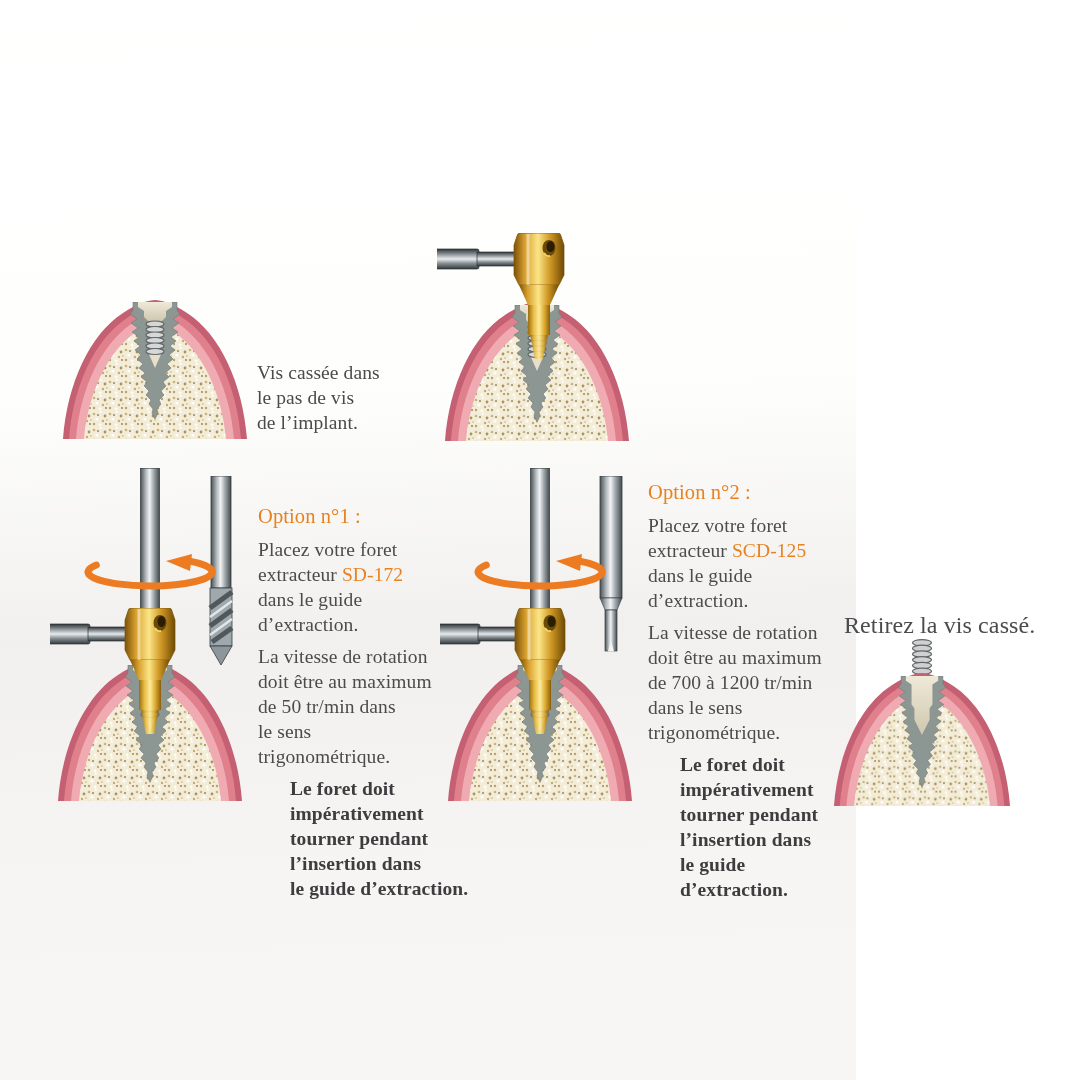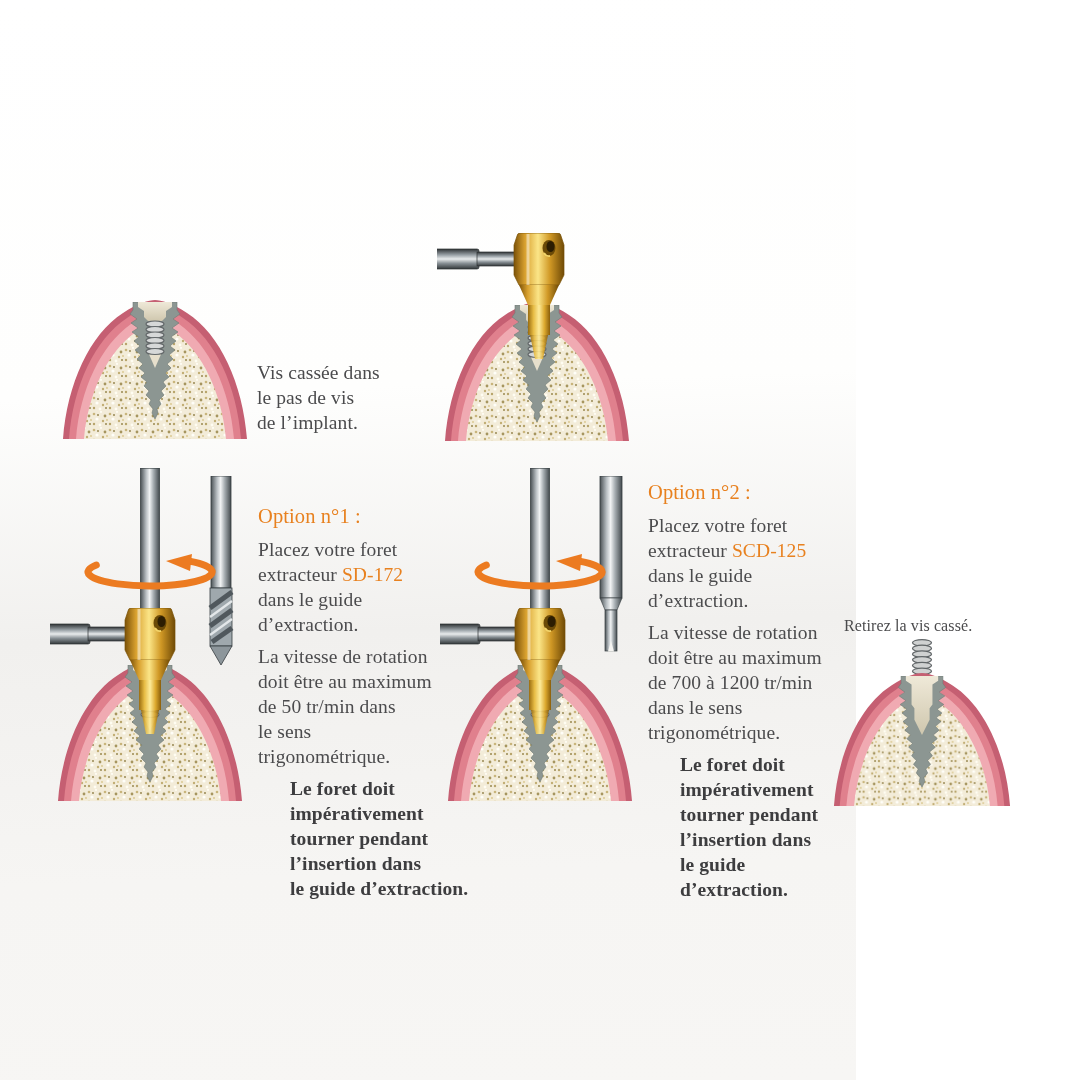--- a/index.html
+++ b/index.html
@@ -6,21 +6,21 @@
   body{width:1080px;height:1080px;overflow:hidden;
        font-family:"Liberation Serif","DejaVu Serif",serif;}
   .canvas{position:relative;width:856px;height:1080px;
      background:linear-gradient(178deg,#ffffff 0%,#fefefd 36%,#f1f0ee 58%,#f6f5f3 80%,#f7f6f4 100%);}
   .fig{position:absolute;}
   .cap{position:absolute;font-size:19.5px;line-height:25px;color:#4b4b4d;letter-spacing:.1px;}
   .cap .orange{color:#E8811F;}
   .opt-h{font-size:20.5px;color:#E8811F;margin:0 0 8px 0;}
   .para{margin:0 0 7px 0;}
   .bold{font-weight:bold;color:#3d3d3f;margin-left:32px;}
-  .single{white-space:nowrap;font-size:16px;}
+  .single{white-space:nowrap;font-size:24px;}
 </style>
 </head>
 <body>
 
 <div class="canvas">
 
 <svg width="0" height="0" style="position:absolute" aria-hidden="true">
   <defs>
     <linearGradient id="rodH" x1="0" y1="0" x2="0" y2="1">
       <stop offset="0" stop-color="#2f3335"></stop>

